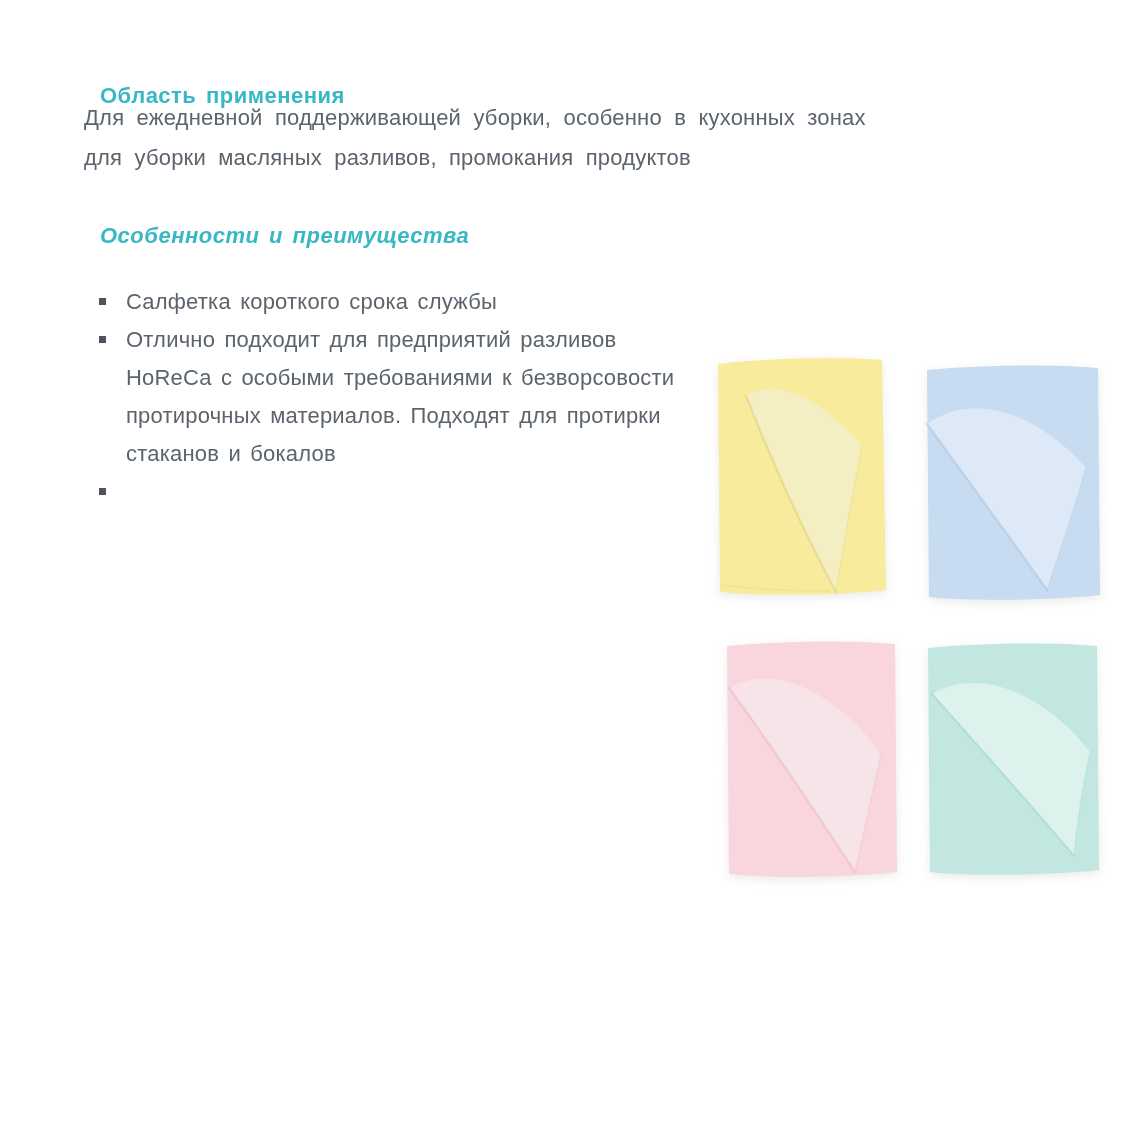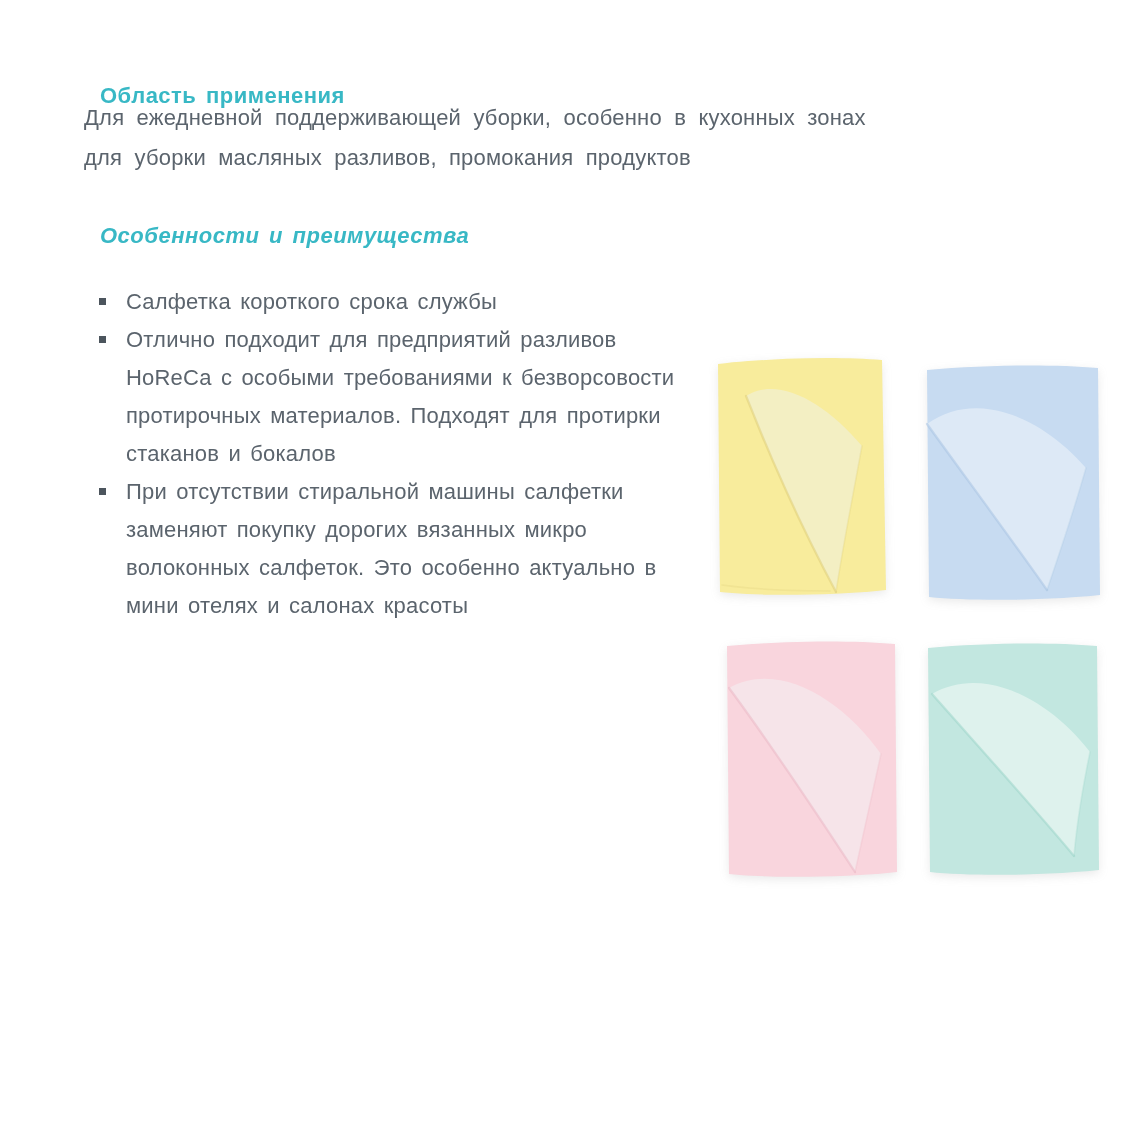--- a/index.html
+++ b/index.html
@@ -86,24 +86,20 @@
   </li>
   <li>
     <span class="bullet" style="background: rgb(76, 85, 93);"></span>
     <span class="li-text">Отлично подходит для предприятий разливов
 HoReCa с особыми требованиями к безворсовости
 протирочных материалов. Подходят для протирки
 стаканов и бокалов</span>
   </li>
   <li>
     <span class="bullet" style="background: rgb(76, 85, 93);"></span>
-    <span class="li-text">При отсутствии стиральной машины салфетки
-заменяют покупку дорогих вязанных микро
-волоконных салфеток. Это особенно актуально в
-мини отелях и салонах красоты</span>
   </li>
 </ul>
 
 <div class="gallery">
 
   <div class="napkin" id="napkin-yellow" style="--main: #f8ec9c; --fold: #f3efc3; --shade: #ddcc76;">
     <svg viewBox="0 0 184 248" preserveAspectRatio="none" aria-hidden="true">
       <path class="base" d="M10,14 C60,8 130,6 174,10 L178,240 C120,246 48,246 12,242 Z"></path>
       <path class="crease soft" d="M14,235 C50,240 90,241 122,241"></path>
       <path class="flap" d="M38,46 C68,26 116,50 154,96 C144,150 134,202 128,242 C98,186 64,112 38,46 Z"></path>

